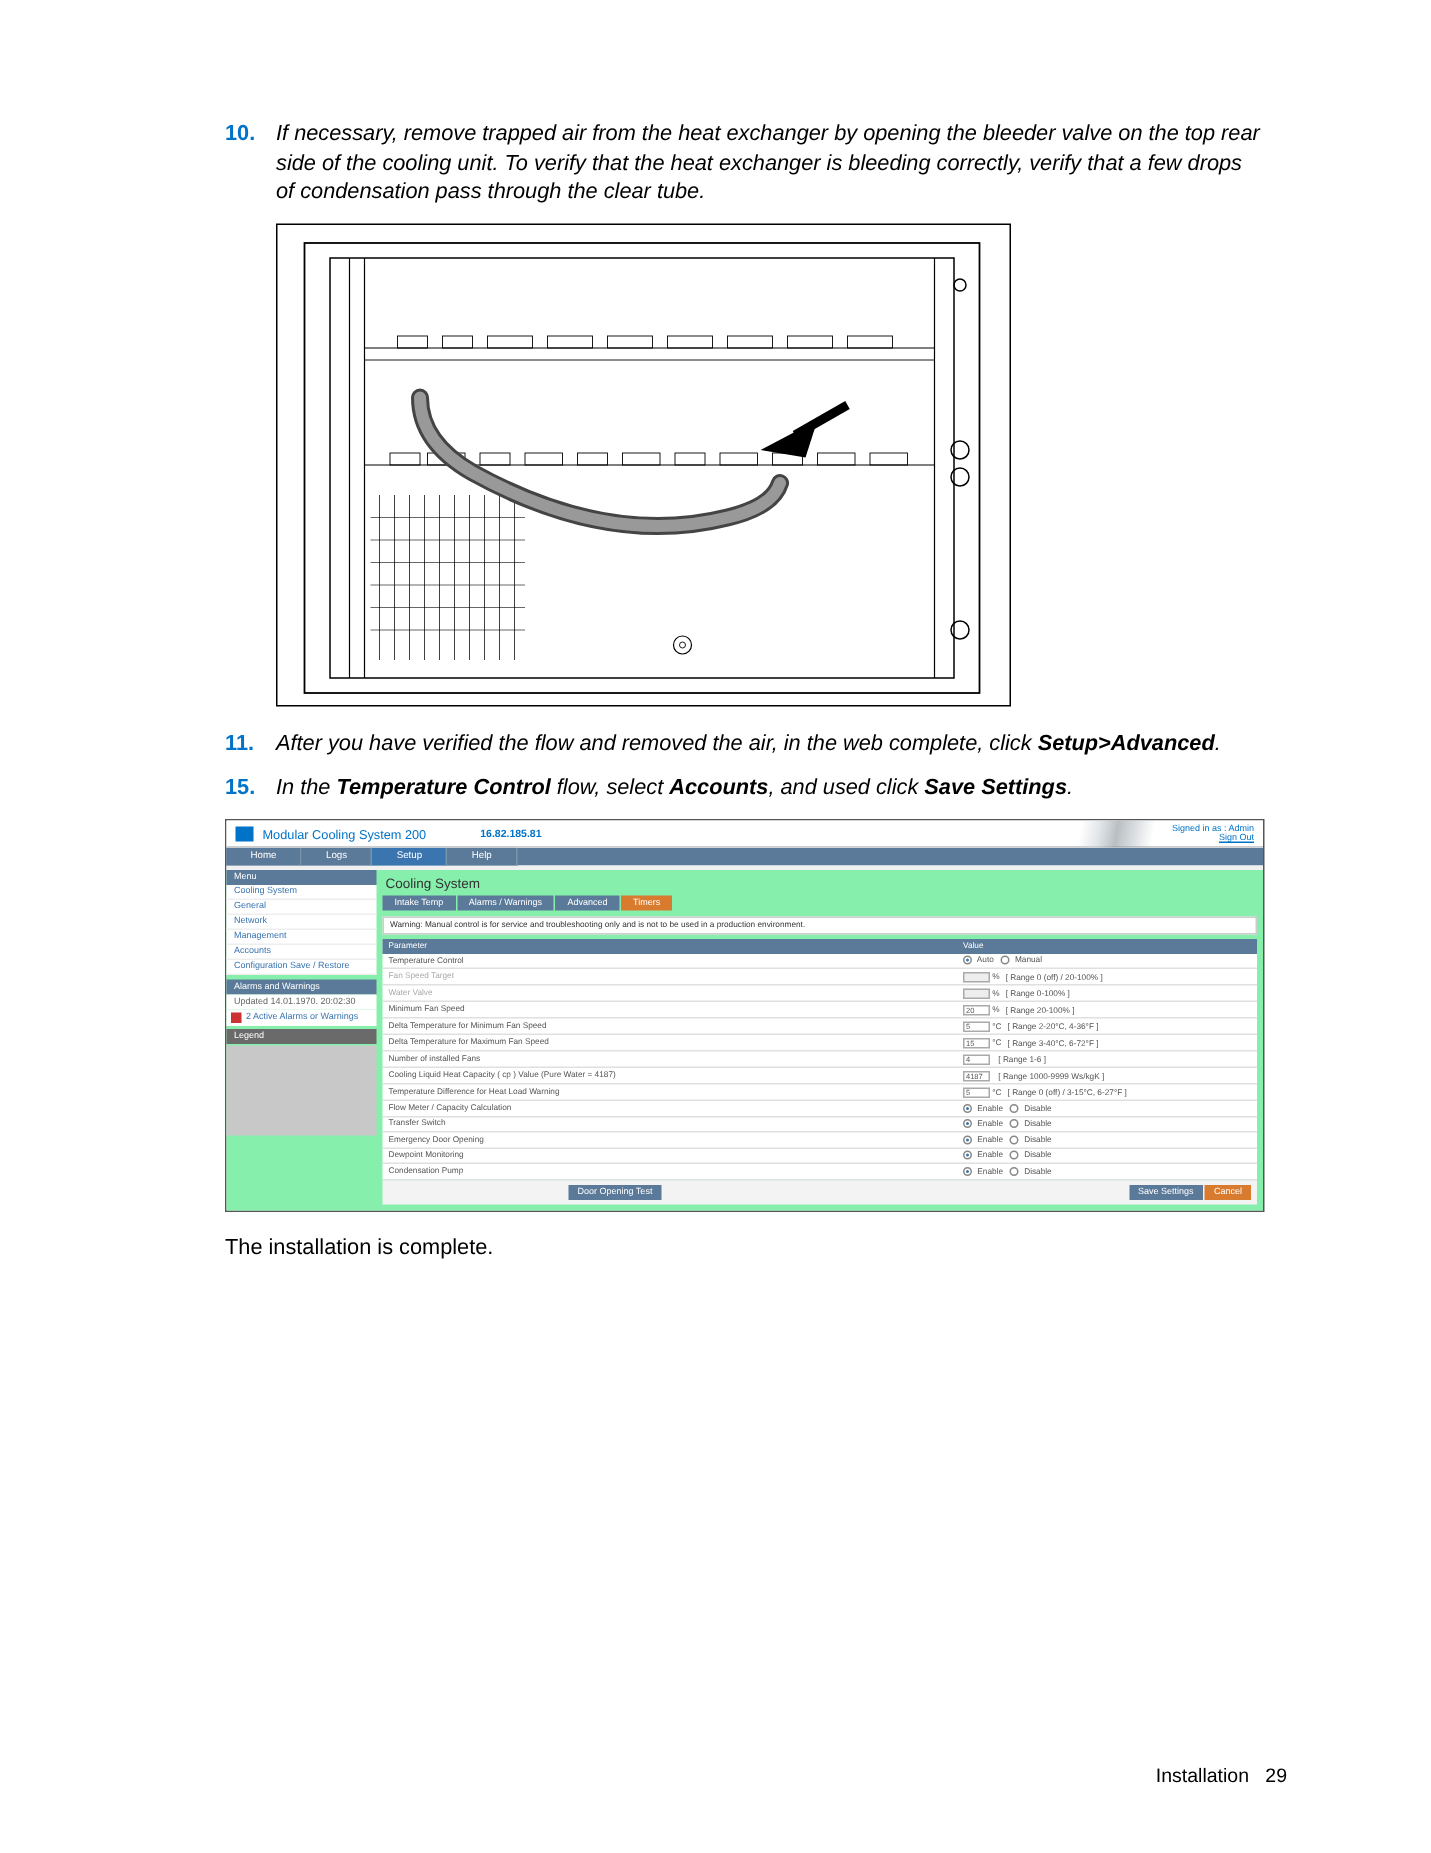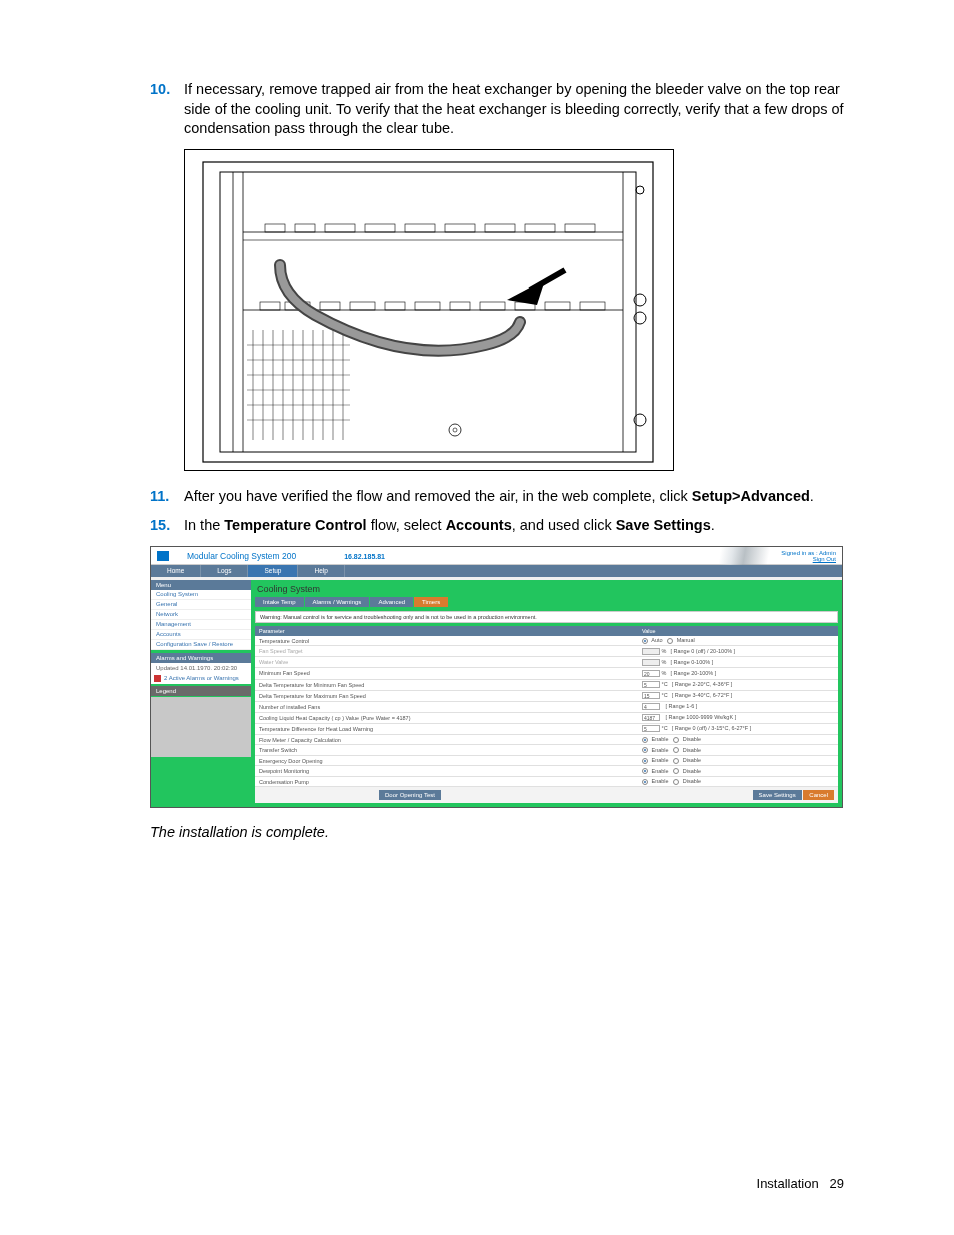--- a/index.html
+++ b/index.html
@@ -21,21 +21,21 @@
     line-height: 1.35;
   }
   .list-num {
     color: #0073c8;
     font-weight: bold;
     width: 34px;
     text-align: left;
     padding-right: 12px;
     flex-shrink: 0;
   }
-  .list-text { flex: 1; }
+  .list-text { flex: 1; font-style: italic; }
   .bold { font-weight: bold; margin-top: 10px; }
   .diagram-box {
     margin: 6px 0 16px 34px;
     border: 1.5px solid #000;
     width: 490px;
     height: 322px;
     position: relative;
     background: #fff;
     overflow: hidden;
   }
@@ -43,35 +43,35 @@
     margin: 6px 0 16px 0;
     width: 693px;
     position: relative;
     border: 1px solid #555;
     font-size: 6px;
     background: #fff;
   }
   .footer {
     position: absolute;
     bottom: 44px;
-    right: 110px;
+    right: 96px;
     font-size: 13px;
   }
   
   .ss-header {
     background: #fff;
     padding: 3px 6px 1px 6px;
     display: flex;
     align-items: center;
     justify-content: space-between;
     border-bottom: 1px solid #ccc;
     position: relative;
     height: 18px;
   }
-  .ss-header-left { display: flex; align-items: center; gap: 18px; }
+  .ss-header-left { display: flex; align-items: center; gap: 6px; }
   .ss-logo {
     width: 12px; height: 10px; background: #0073c8; display: inline-block;
   }
   .ss-title { color: #0073c8; font-size: 8.5px; font-weight: normal; }
   .ss-ip { color: #0073c8; font-size: 7px; font-weight: bold; margin-left: 30px;}
   .ss-header-right { font-size: 6px; color: #0073c8; text-align: right; line-height: 1.1;}
   .ss-swoosh {
     position: absolute; right: 50px; top: 0; width: 120px; height: 18px;
     background: linear-gradient(100deg, transparent 40%, #cfd6dc 50%, #8a969e 60%, transparent 80%);
     opacity: 0.6;
@@ -87,21 +87,21 @@
     font-size: 6.5px;
     padding: 2px 16px 0 16px;
     border-right: 1px solid #7a92aa;
     text-align: center;
   }
   .ss-tab.active { background: #3a75b0; }
   .ss-subnav {
     background: #f0f0f0;
     height: 3px;
   }
-  .ss-body { display: flex; background: #22c55e; }
+  .ss-body { display: flex; background: #86efac; }
   .ss-sidebar {
     width: 100px;
     flex-shrink: 0;
     font-size: 6px;
   }
   .ss-side-head {
     background: #5b7a99; color: #fff; padding: 2px 5px; font-size: 6px;
   }
   .ss-side-item { color: #3a75b0; padding: 1.5px 5px; background: #fff; border-bottom: 1px solid #eee;}
   .ss-side-sub { background: #fff; padding: 2px 5px; font-size: 6px; color: #666;}
@@ -142,21 +142,20 @@
   }
   .ss-btn.orange { background: #d97b2e;}
   .ss-footer-row {
     display: flex; justify-content: space-between; padding: 3px 4px; background: #f3f3f3;
     align-items: center;
   }
   .ss-footer-center { margin-left: 120px;}
   .completion {
     font-size: 14.5px;
     margin-top: 2px;
-    font-style: italic;
   }
 </style>
 </head>
 <body>
 
 <div class="page">
 
   <div class="list-item">
     <div class="list-num">10.</div>
     <div class="list-text"><span>If necessary, remove trapped air from the heat exchanger by opening the bleeder valve on the top rear side of the cooling unit. To verify that the heat exchanger is bleeding correctly, verify that a few drops of condensation pass through the clear tube.</span></div>

